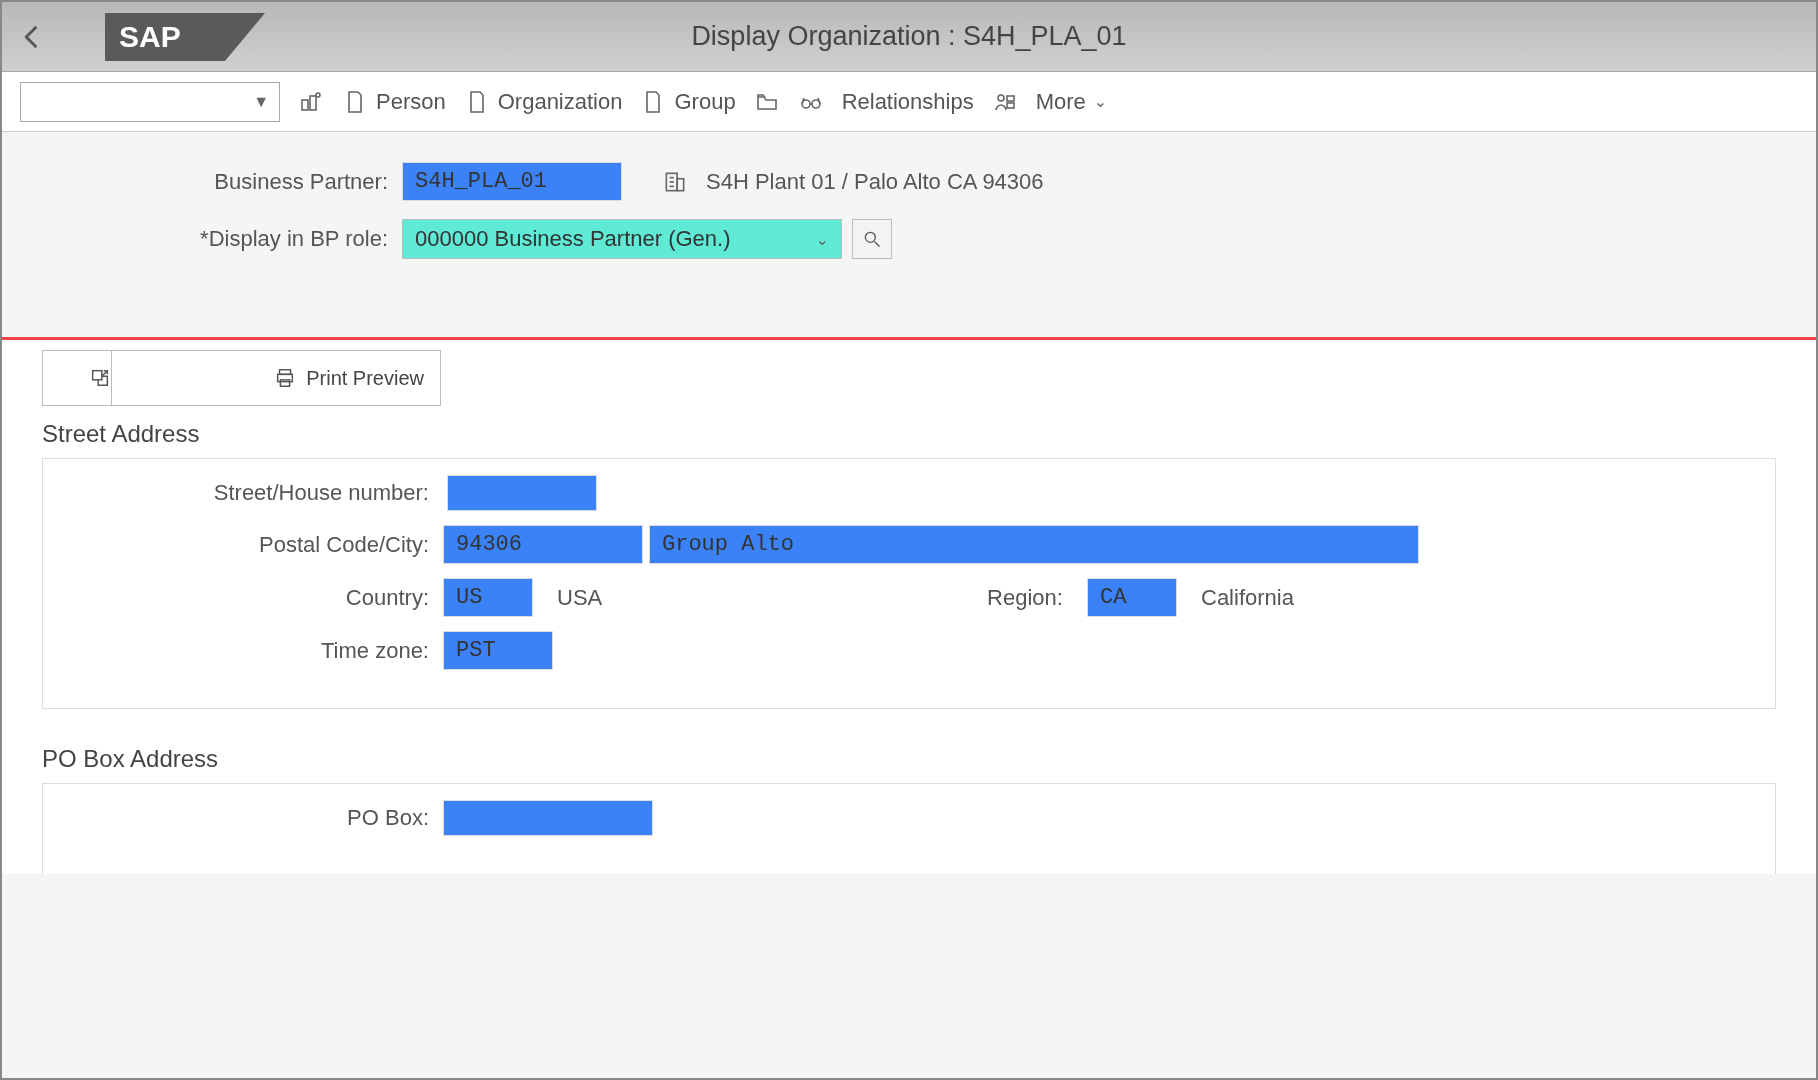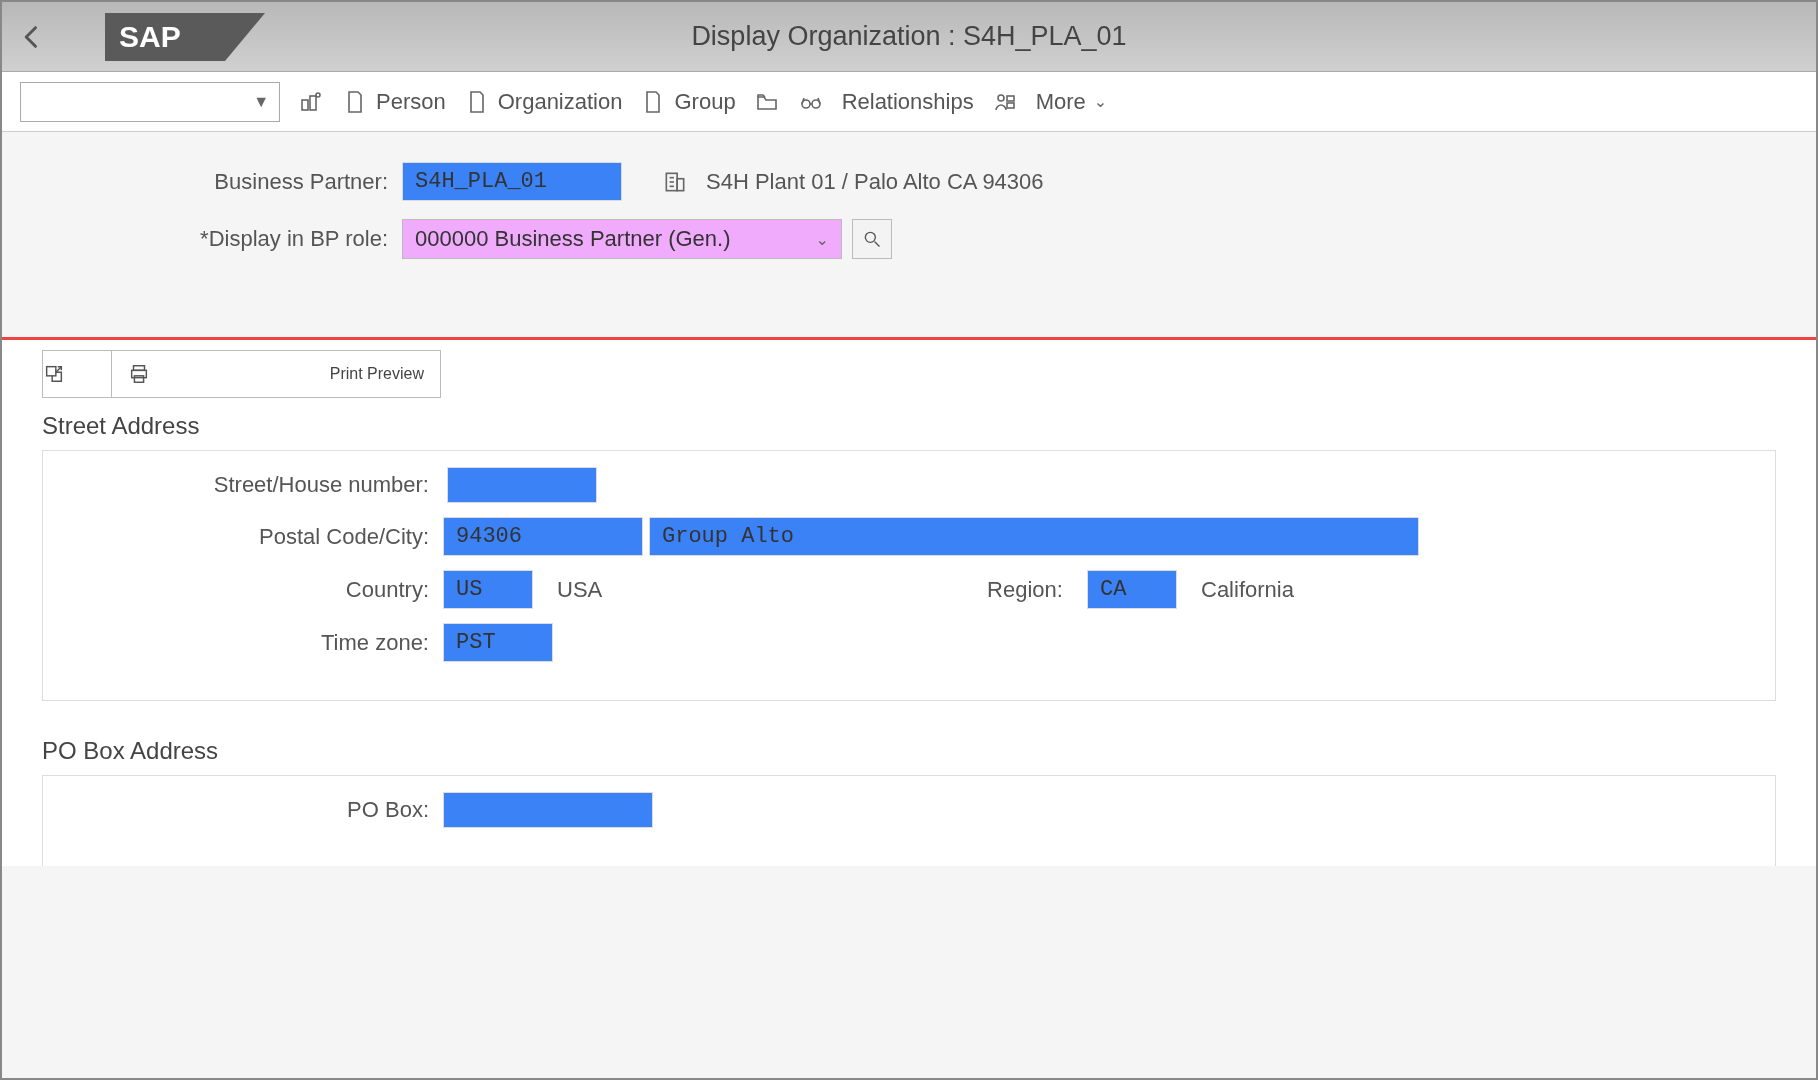--- a/index.html
+++ b/index.html
@@ -112,21 +112,21 @@
   .ro-field {
     background: #3b82f6;
     border: 1px solid #dcdcdc;
     padding: 6px 12px;
     font-family: "Courier New", monospace;
     font-size: 22px;
     color: #333;
     min-height: 36px;
   }
   .select-like {
-    background: #f0abfc;
+    background: #5eead4;
     border: 1px solid #bbb;
     padding: 6px 12px;
     font-size: 22px;
     color: #333;
     display: flex;
     align-items: center;
     justify-content: space-between;
     cursor: pointer;
   }
   .icon-btn {
@@ -151,28 +151,28 @@
     background: #fff;
     padding: 0;
   }
   .action-row {
     display: flex;
     align-items: center;
     padding: 10px 40px 6px 40px;
     gap: 0;
   }
   .small-btn {
-    height: 48px;
+    height: 56px;
     border: 1px solid #bbb;
     background: #fff;
     display: inline-flex;
     align-items: center;
-    justify-content: space-between;
+    justify-content: flex-end;
     padding: 0 16px;
-    font-size: 16px;
+    font-size: 20px;
     color: #444;
     cursor: pointer;
     gap: 10px;
   }
   .small-btn.icononly { width: 70px; padding:0; }
   .small-btn + .small-btn { margin-left: -1px; }
   .small-btn svg { width:22px; height:22px; stroke:#555; fill:none; stroke-width:1.6;}
   .section-title {
     font-size: 24px;
     color: #444;

